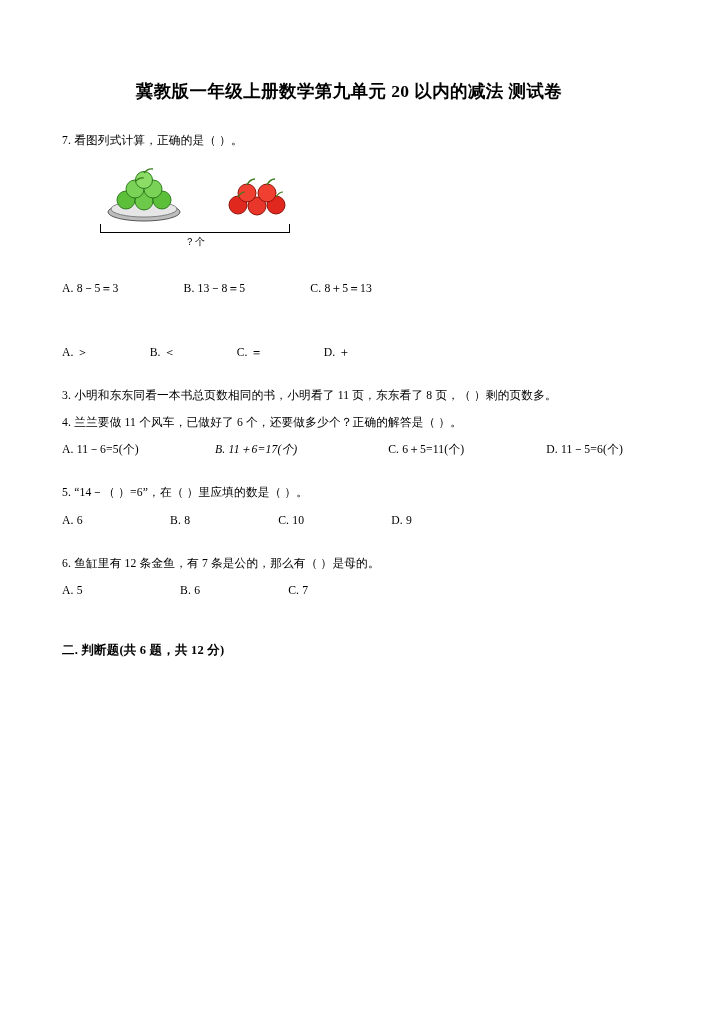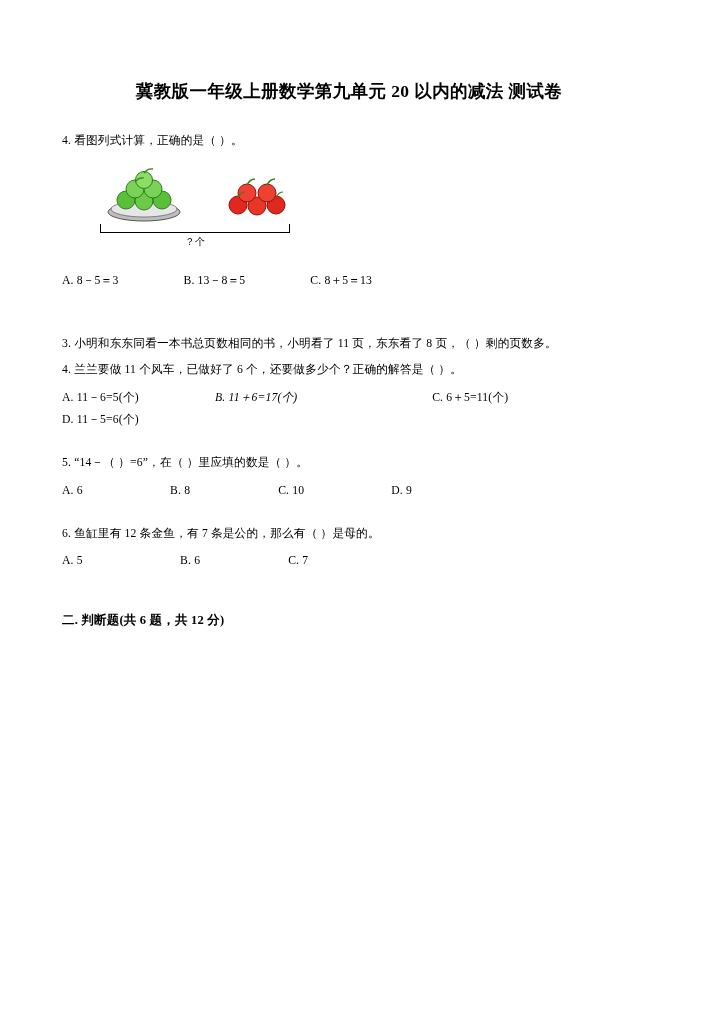--- a/index.html
+++ b/index.html
@@ -49,21 +49,21 @@
   .options {
     font-size: 11.7px;
     line-height: 1.9;
     letter-spacing: 0.15px;
     margin: 0 0 22px 0;
     display: block;
   }
   .options .opt {
     display: inline-block;
   }
-  .gap-1 { margin-right: 62px; }
+  .gap-1 { margin-right: 62px; margin-top: 8px; }
   .gap-2 { margin-right: 58px; }
   .block-spacer-lg { height: 20px; }
   .block-spacer-sm { height: 6px; }
 
   
   .figure {
     margin: 16px 0 10px 36px;
     position: relative;
     width: 220px;
     height: 86px;
@@ -104,21 +104,21 @@
   }
 </style>
 </head>
 <body>
 
 <div class="page">
 
   <h1 class="doc-title">冀教版一年级上册数学第九单元 20 以内的减法 测试卷</h1>
 
 
-  <div class="question q-stem">4. 看图列式计算，正确的是（    ）。</div>
+  <div class="question q-stem">7. 看图列式计算，正确的是（    ）。</div>
 
   <div class="figure">
 
     <svg class="plate plate-apples-green" width="92" height="56" viewBox="0 0 92 56">
       <ellipse cx="46" cy="44" rx="36" ry="9" fill="#bdbdbd" stroke="#555" stroke-width="1"></ellipse>
       <ellipse cx="46" cy="41" rx="33" ry="8" fill="#e6e6e6" stroke="#666" stroke-width="0.8"></ellipse>
       <g>
         <circle cx="28" cy="32" r="9" fill="#5bbf3a" stroke="#2e7d1e" stroke-width="1"></circle>
         <circle cx="46" cy="33" r="9" fill="#6cc94a" stroke="#2e7d1e" stroke-width="1"></circle>
         <circle cx="64" cy="32" r="9" fill="#5bbf3a" stroke="#2e7d1e" stroke-width="1"></circle>
@@ -153,28 +153,34 @@
   <div class="block-spacer-sm"></div>
 
   <div class="options">
     <span class="opt gap-1">A. 8－5＝3</span>
     <span class="opt gap-1">B. 13－8＝5</span>
     <span class="opt">C. 8＋5＝13</span>
   </div>
 
   <div class="block-spacer-lg"></div>
 
+  <div class="options">
+    <span class="opt gap-2">A. ＞</span>
+    <span class="opt gap-2">B. ＜</span>
+    <span class="opt gap-2">C. ＝</span>
+    <span class="opt">D. ＋</span>
+  </div>
 
   <div class="question q-stem">3. 小明和东东同看一本书总页数相同的书，小明看了 11 页，东东看了 8 页，（    ）剩的页数多。</div>
 
   <div class="question q-stem">4. 兰兰要做 11 个风车，已做好了 6 个，还要做多少个？正确的解答是（    ）。</div>
   <div class="options">
     <span class="opt" style="width:150px;">A. 11－6=5(个)</span>
     <span class="opt" style="width:170px;font-style:italic;">B. 11＋6=17(个)</span>
-    <span class="opt" style="width:155px;margin-left:44px;">C. 6＋5=11(个)</span>
+    <span class="opt" style="width:155px;">C. 6＋5=11(个)</span>
     <span class="opt">D. 11－5=6(个)</span>
   </div>
 
   <div class="question q-stem">5. “14－（    ）=6”，在（    ）里应填的数是（    ）。</div>
   <div class="options">
     <span class="opt" style="width:105px;">A. 6</span>
     <span class="opt" style="width:105px;">B. 8</span>
     <span class="opt" style="width:110px;">C. 10</span>
     <span class="opt">D. 9</span>
   </div>

